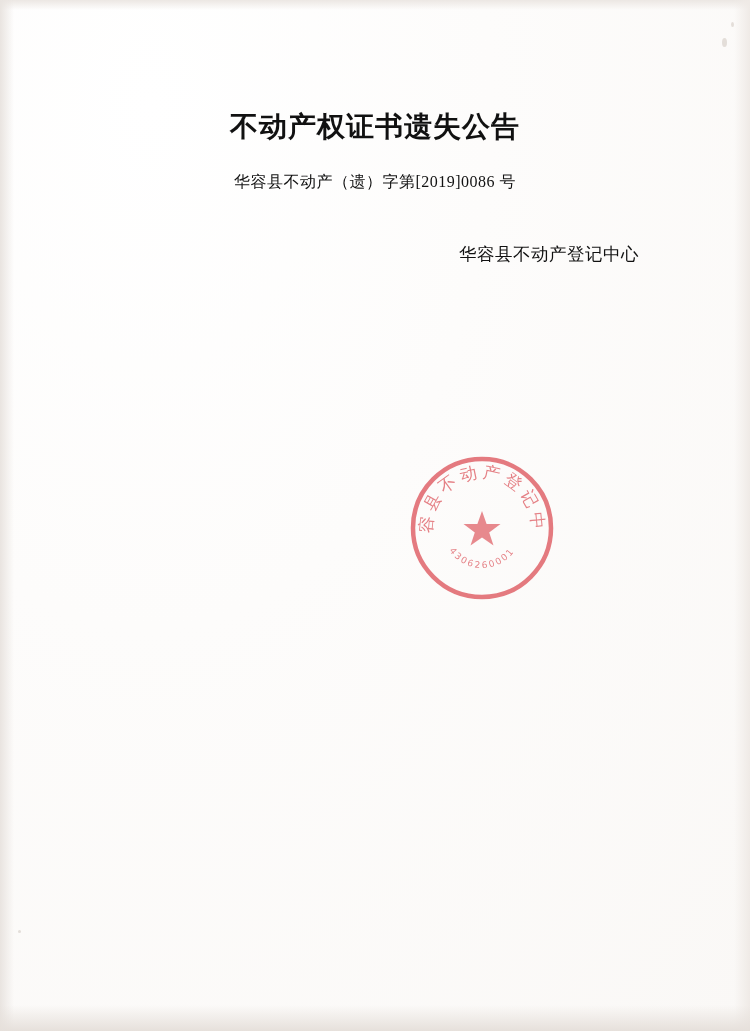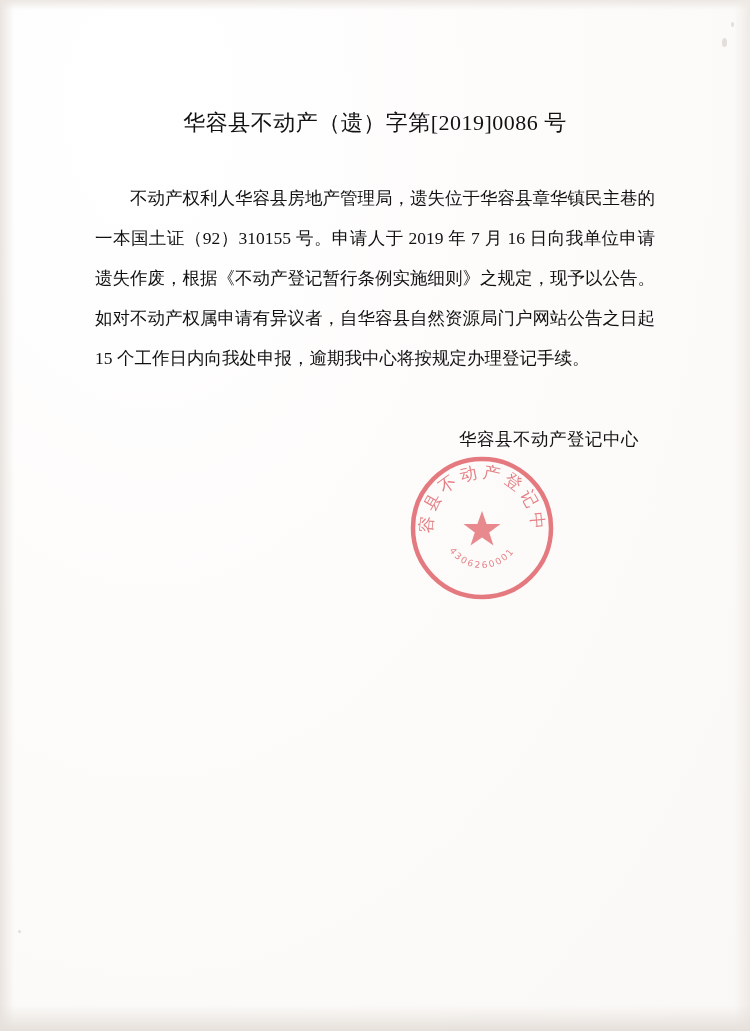--- a/index.html
+++ b/index.html
@@ -75,21 +75,21 @@
     font-size: 28px;
     font-weight: bold;
     letter-spacing: 1px;
     color: #111;
     font-family: "DejaVu Sans", "Liberation Sans", sans-serif;
     margin: 0 0 26px 0;
   }
 
   .doc-subtitle {
     text-align: center;
-    font-size: 22px;
+    font-size: 16px;
     color: #111;
     margin: 0 0 40px 0;
     letter-spacing: 0.5px;
   }
 
   .doc-para {
     font-size: 17.5px;
     line-height: 40px;
     color: #111;
     text-align: justify;
@@ -132,24 +132,24 @@
   <div class="edge-left"></div>
   <div class="edge-right"></div>
   <div class="edge-bottom"></div>
 
   <div class="speck" style="left:722px; top:38px; width:5px; height:9px;"></div>
   <div class="speck" style="left:731px; top:22px; width:3px; height:5px;"></div>
   <div class="speck" style="left:18px; top:930px; width:3px; height:3px;"></div>
 
   <div class="doc-body">
 
+    <h1 class="doc-title">不动产权证书遗失公告</h1>
 
     <div class="doc-subtitle">华容县不动产（遗）字第[2019]0086 号</div>
 
-    <p class="doc-para">不动产权利人华容县房地产管理局，遗失位于华容县章华镇民主巷的一本国土证（92）310155 号。申请人于 2019 年 7 月 16 日向我单位申请遗失作废，根据《不动产登记暂行条例实施细则》之规定，现予以公告。如对不动产权属申请有异议者，自华容县自然资源局门户网站公告之日起 15 个工作日内向我处申报，逾期我中心将按规定办理登记手续。</p>
 
     <div class="signature-block">
       <div class="signature-line">华容县不动产登记中心</div>
     </div>
 
   </div>
 
   <div class="seal">
     <svg width="152" height="152" viewBox="0 0 152 152" xmlns="http://www.w3.org/2000/svg">
       <defs>

